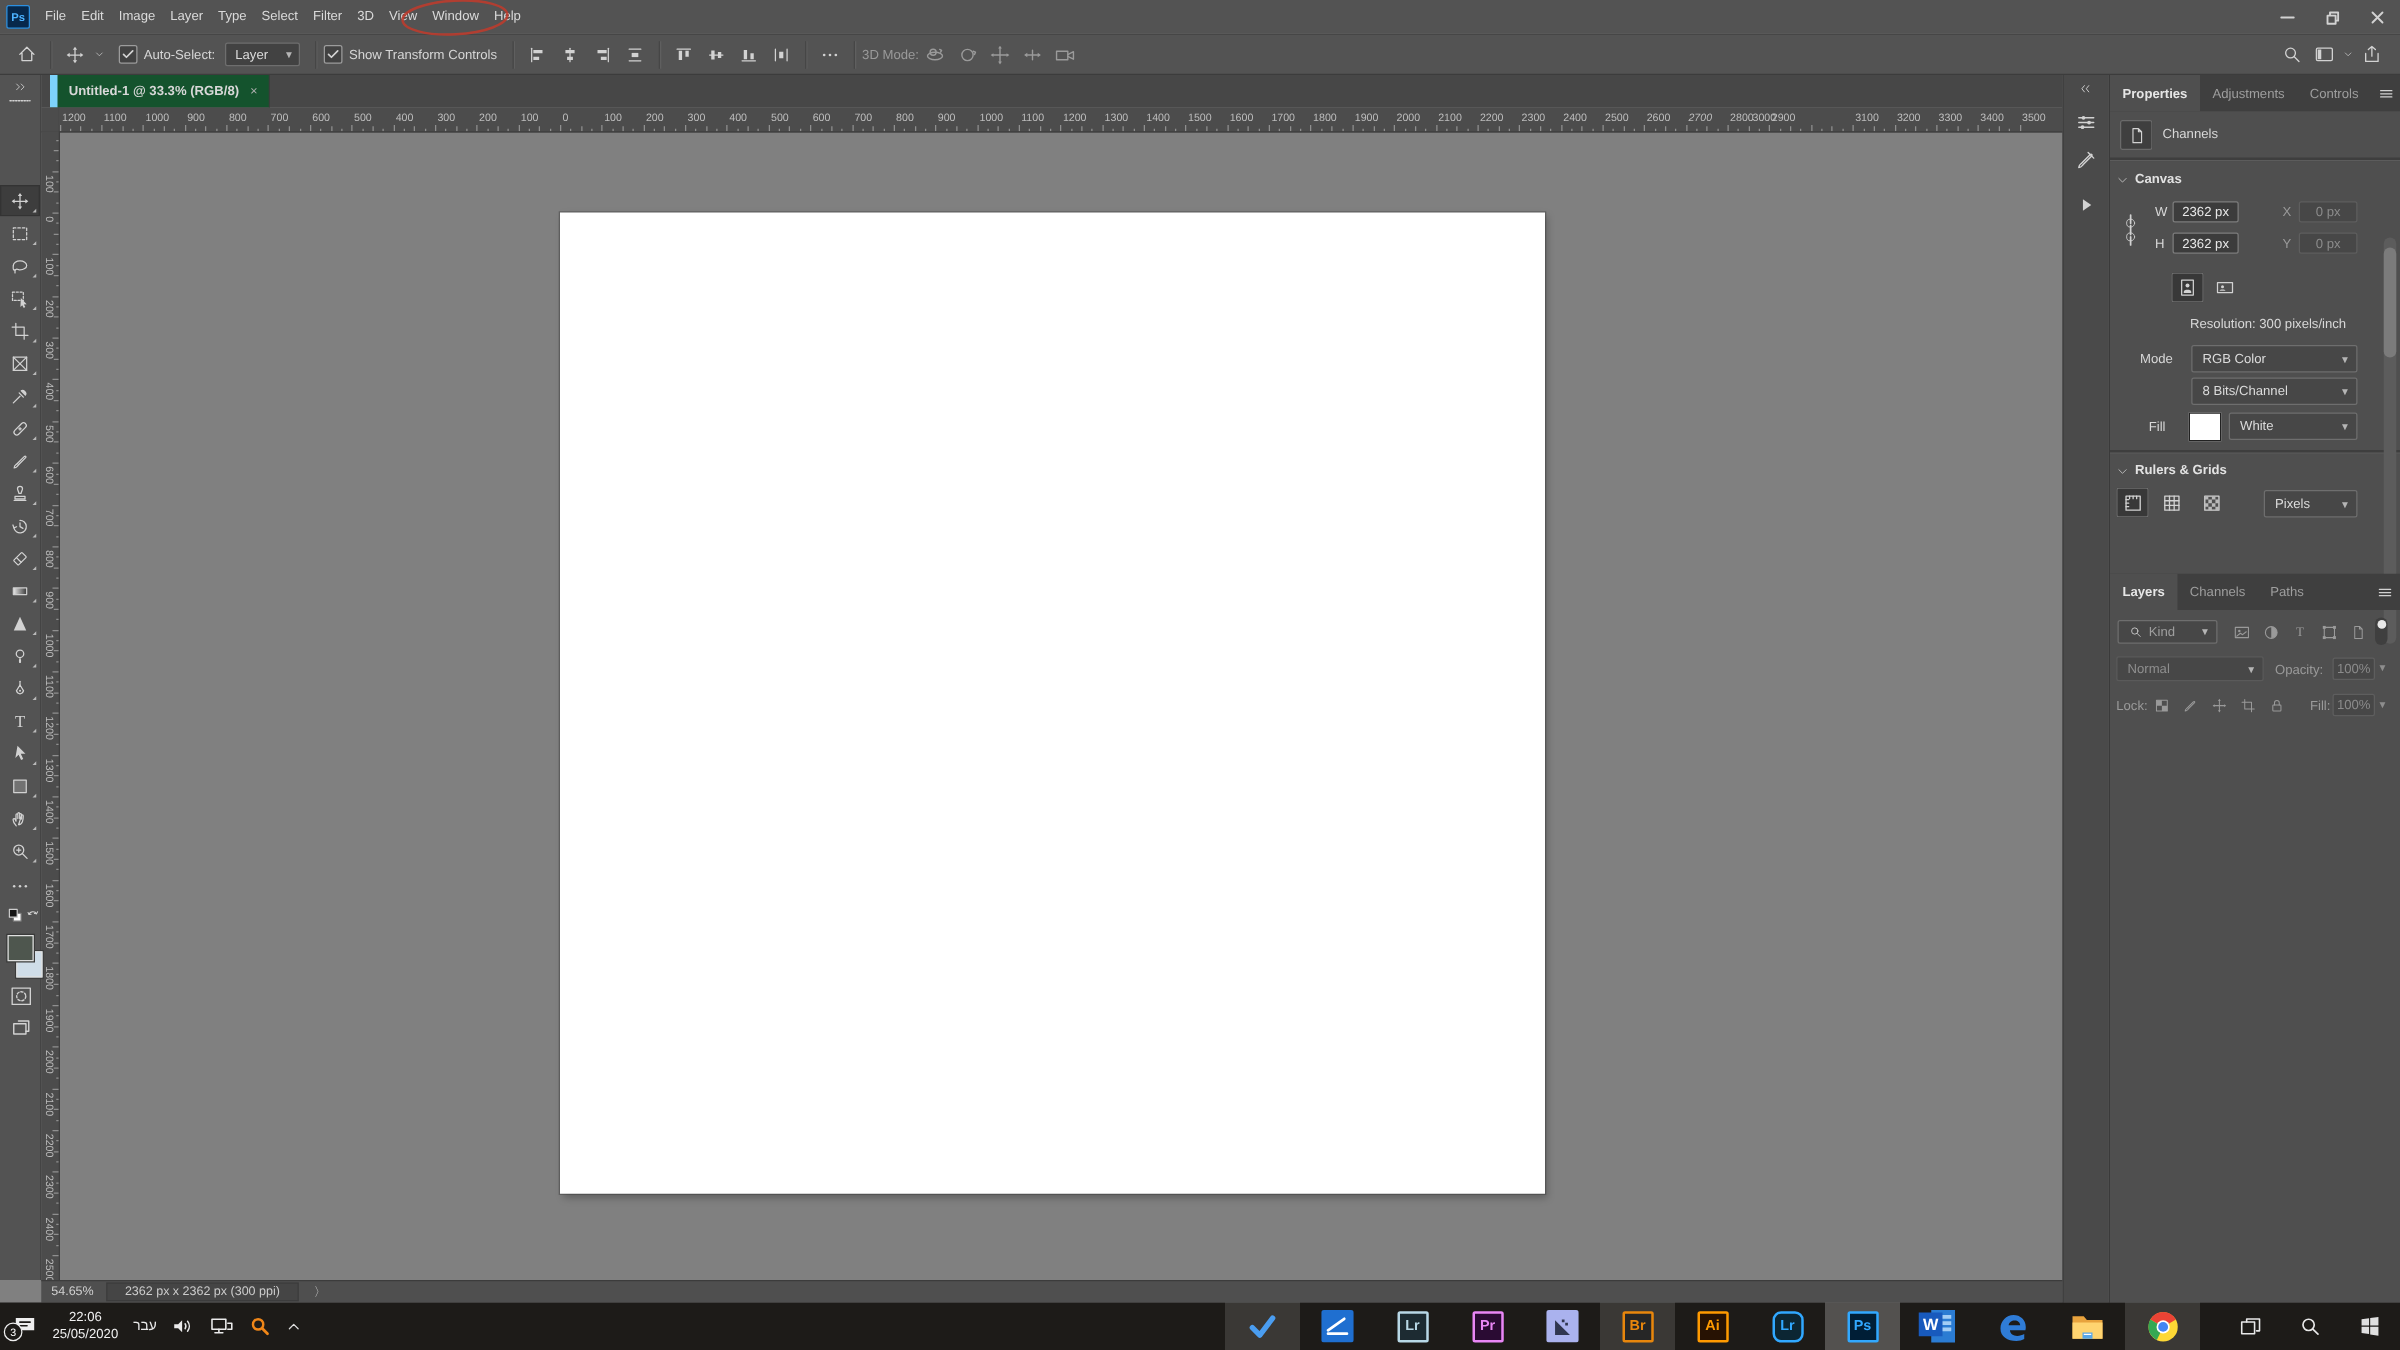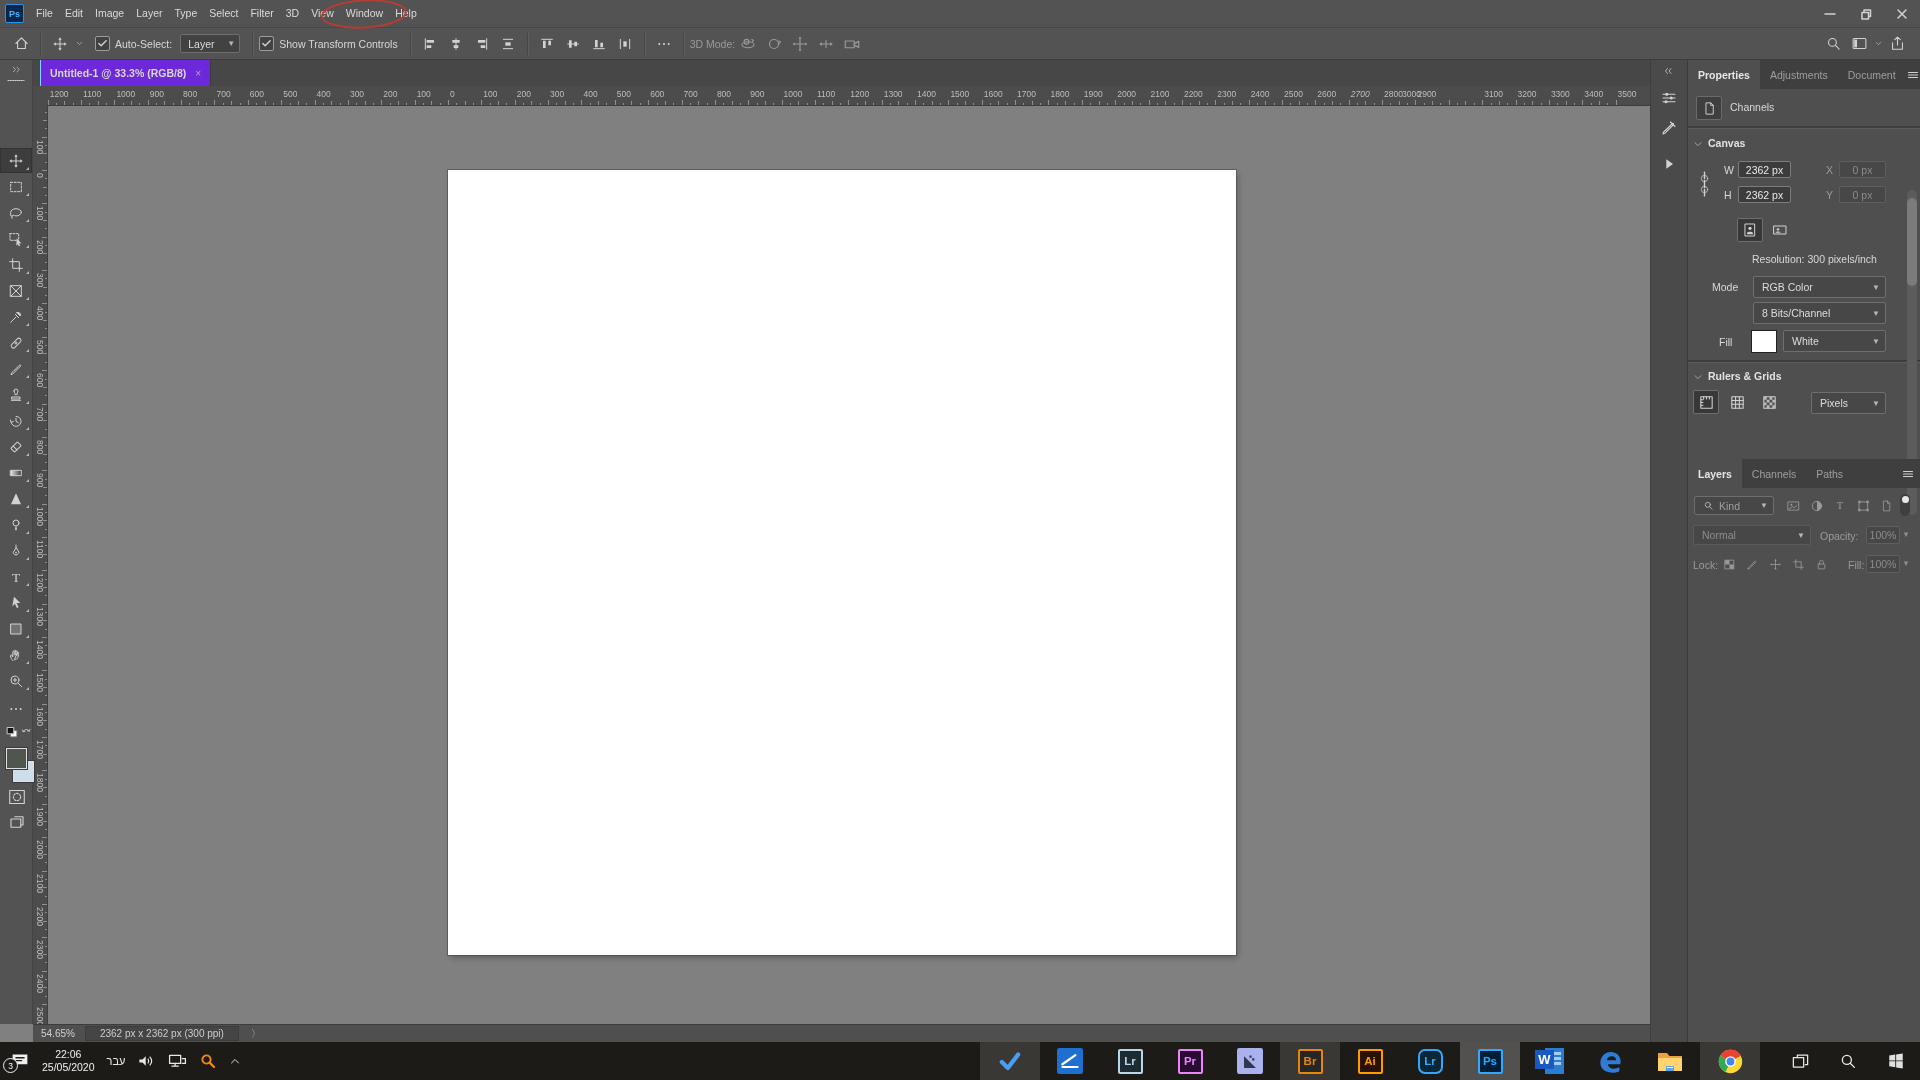--- a/index.html
+++ b/index.html
@@ -21,22 +21,22 @@
   .ob-sep{width:1px;height:22px;background:#464646;margin:0 6px;box-shadow:1px 0 0 #5f5f5f;}
   .ob-label{color:#d6d6d6;font-size:10.5px;white-space:nowrap;}
   .ob-label.dim{color:#9a9a9a;}
   .checkbox{width:13px;height:13px;background:#424242;border:1px solid #9c9c9c;border-radius:2px;margin-right:5px;}
   .dropdown{background:#424242;border:1px solid #6e6e6e;border-radius:2px;color:#dcdcdc;font-size:10.5px;
     display:flex;align-items:center;padding:0 4px 0 7px;height:19px;box-sizing:border-box;}
   .dropdown .chev{margin-left:auto;color:#b5b5b5;font-size:8px;padding-left:6px;}
   .ob-ic{width:26px;height:24px;}
   
   #tabstrip{left:33px;top:60px;width:1617px;height:26px;background:#474747;z-index:5;}
-  #doc-tab{left:7px;top:0;height:26px;background:#6d28d9;display:flex;align-items:center;padding:0 9px;
-    border-right:1px solid #3c3c3c;border-left:1px solid #7dd3fc;}
+  #doc-tab{left:7px;top:0;height:26px;background:#14532d;display:flex;align-items:center;padding:0 9px;
+    border-right:1px solid #3c3c3c;border-left:6px solid #7dd3fc;}
   #doc-tab span.t{color:#d8d8d8;font-size:10.5px;font-weight:bold;white-space:nowrap;}
   #doc-tab .x{color:#b0b0b0;font-size:10px;margin-left:9px;}
   #ruler-corner{left:33px;top:86px;width:14px;height:19px;background:#4c4c4c;border-right:1px solid #3e3e3e;border-bottom:1px solid #3e3e3e;z-index:6;}
   #hruler{left:47px;top:86px;width:1603px;height:19px;background:#4c4c4c;border-bottom:1px solid #3e3e3e;overflow:hidden;z-index:6;}
   #vruler{left:33px;top:105px;width:14px;height:919px;background:#4c4c4c;border-right:1px solid #3e3e3e;overflow:hidden;z-index:6;}
   .htick{position:absolute;bottom:0;width:1px;background:#8f8f8f;}
   .hlab{position:absolute;top:3px;color:#bdbdbd;font-size:8.5px;}
   .vtick{position:absolute;right:0;height:1px;background:#8f8f8f;}
   .vlab{position:absolute;left:2px;color:#bdbdbd;font-size:8.5px;transform-origin:0 0;transform:rotate(90deg) translateY(-10px);white-space:nowrap;}
   #pasteboard{left:47px;top:105px;width:1603px;height:919px;background:#808080;overflow:hidden;}
@@ -901,21 +901,21 @@
         <path fill="#d2d2d2" stroke="none" d="M8 5l10 7L8 19z"></path>
       </svg>
     </span>
 </div>
 
 <div id="rightpanel" class="abs">
 
   <div class="tabrow" style="top:0">
     <div class="ptab active">Properties</div>
     <div class="ptab">Adjustments</div>
-    <div class="ptab">Document</div>
+    <div class="ptab">Controls</div>
     <span class="icn" style="margin-left:auto;width:26px">
         <svg width="14" height="12" viewBox="0 0 24 24">
           <path d="M3 7h18M3 12h18M3 17h18" stroke-width="2"></path>
         </svg>
       </span>
   </div>
   <span class="icon-btn icn" style="left:8px;top:36px;background:#3f3f3f;box-shadow:inset 0 0 0 1px #6a6a6a">
       <svg width="15" height="15" viewBox="0 0 24 24">
         <path d="M7 3h7l4 4v14H7zM14 3v4h4"></path>
       </svg>

